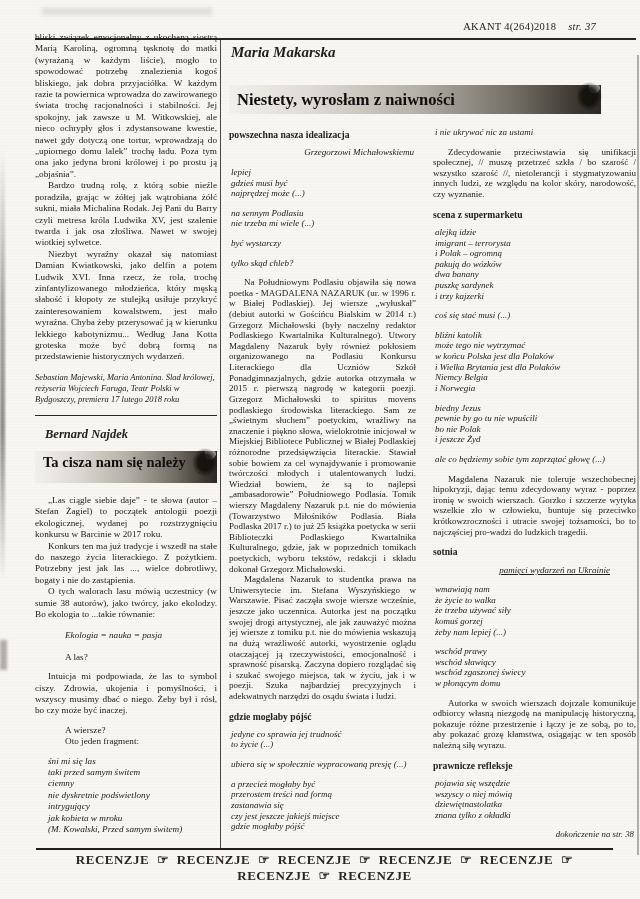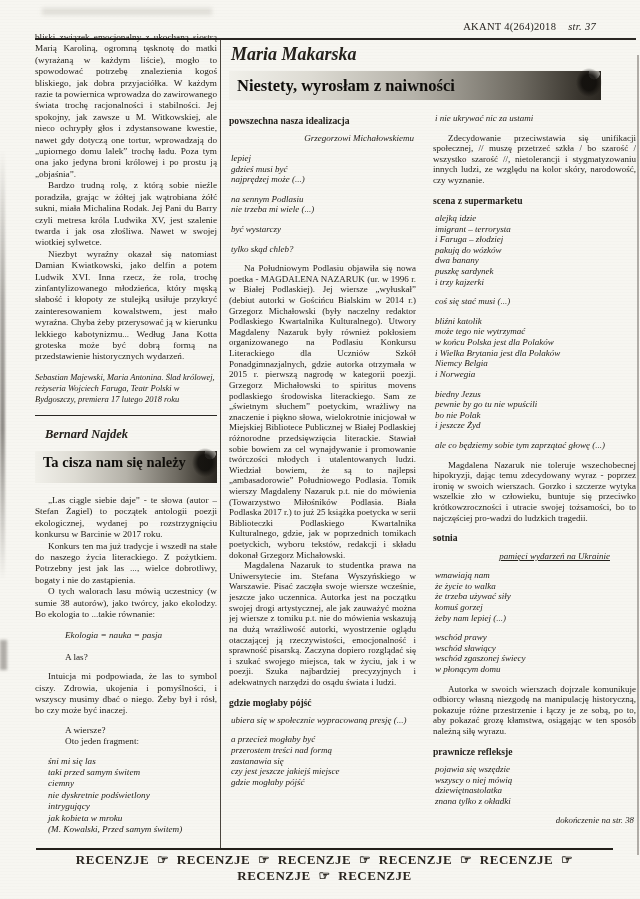--- a/index.html
+++ b/index.html
@@ -26,21 +26,21 @@
   .hrule{height:1.5px;background:#2a2723;margin:10px 0 11px;}
   .author{font-style:italic;font-weight:bold;font-size:12.5px;margin:2px 0 8px;text-indent:10px;white-space:nowrap;}
   .title-bar{position:relative;height:32px;line-height:23px;padding-left:8px;margin-bottom:12px;
      font-weight:bold;font-size:14.5px;white-space:nowrap;color:#100e0b;
      background:linear-gradient(90deg,#f1f0ea 0%,#dddbd3 22%,#b5b2a9 50%,#6e6a61 78%,#3a362f 94%,#2c2822 100%);}
   .title-bar::after{content:"";position:absolute;right:-1px;top:-3px;width:26px;height:29px;
      background:radial-gradient(closest-side,rgba(15,13,10,.85) 55%,rgba(15,13,10,0)),
                 radial-gradient(circle at 70% 20%,rgba(245,244,238,.5) 0 18%,transparent 20%);}
 
   .main{position:absolute;left:229px;top:44px;width:407px;}
-  .main .author{font-size:18px;text-indent:2px;margin:0 0 6px;}
+  .main .author{font-size:15px;text-indent:2px;margin:0 0 24px;}
   .main .title-bar{width:364px;height:29px;line-height:29px;font-size:16.5px;}
   .cols{display:flex;gap:17px;margin-top:13px;height:740px;overflow:hidden;}
   .col{font-size:9px;line-height:1.18;text-align:justify;}
   .c1{width:187px;}
   .c2{width:203px;}
   .col .para{text-indent:15px;}
   .h{font-weight:bold;text-align:left;margin:9px 0 7px;font-size:9.6px;}
   .h.first{margin-top:2px;}
   .dedication{font-style:italic;text-align:right;margin:3px 2px 9px 0;}
   .c2 .dedication{margin-right:26px;text-decoration:underline;}
@@ -131,41 +131,45 @@
         <div class="poem">
             <div class="poem-line">być wystarczy</div>
           </div>
         <div class="poem">
             <div class="poem-line">tylko skąd chleb?</div>
           </div>
         <div class="para">Na Południowym Podlasiu objawiła się nowa poetka - MAGDALENA NAZARUK (ur. w 1996 r. w Białej Podlaskiej). Jej wiersze „wyłuskał” (debiut autorki w Gościńcu Bialskim w 2014 r.) Grzegorz Michałowski (były naczelny redaktor Podlaskiego Kwartalnika Kulturalnego). Utwory Magdaleny Nazaruk były również pokłosiem organizowanego na Podlasiu Konkursu Literackiego dla Uczniów Szkół Ponadgimnazjalnych, gdzie autorka otrzymała w 2015 r. pierwszą nagrodę w kategorii poezji. Grzegorz Michałowski to spiritus movens podlaskiego środowiska literackiego. Sam ze „świetnym słuchem” poetyckim, wrażliwy na znaczenie i piękno słowa, wielokrotnie inicjował w Miejskiej Bibliotece Publicznej w Białej Podlaskiej różnorodne przedsięwzięcia literackie. Stawiał sobie bowiem za cel wynajdywanie i promowanie twórczości młodych i utalentowanych ludzi. Wiedział bowiem, że są to najlepsi „ambasadorowie” Południowego Podlasia. Tomik wierszy Magdaleny Nazaruk p.t. nie do mówienia (Towarzystwo Miłośników Podlasia. Biała Podlaska 2017 r.) to już 25 książka poetycka w serii Biblioteczki Podlaskiego Kwartalnika Kulturalnego, gdzie, jak w poprzednich tomikach poetyckich, wyboru tekstów, redakcji i składu dokonał Grzegorz Michałowski.</div>
         <div class="para">Magdalena Nazaruk to studentka prawa na Uniwersytecie im. Stefana Wyszyńskiego w Warszawie. Pisać zaczęła swoje wiersze wcześnie, jeszcze jako uczennica. Autorka jest na początku swojej drogi artystycznej, ale jak zauważyć można jej wiersze z tomiku p.t. nie do mówienia wskazują na dużą wrażliwość autorki, wyostrzenie oglądu otaczającej ją rzeczywistości, emocjonalność i sprawność pisarską. Zaczyna dopiero rozglądać się i szukać swojego miejsca, tak w życiu, jak i w poezji. Szuka najbardziej precyzyjnych i adekwatnych narzędzi do osądu świata i ludzi.</div>
         <div class="h">gdzie mogłaby pójść</div>
         <div class="poem">
+            <div class="poem-line">jedyne co sprawia jej trudność</div>
+            <div class="poem-line">to życie (...)</div>
+          </div>
+        <div class="poem">
             <div class="poem-line">ubiera się w społecznie wypracowaną presję (...)</div>
           </div>
         <div class="poem">
             <div class="poem-line">a przecież mogłaby być</div>
             <div class="poem-line">przerostem treści nad formą</div>
             <div class="poem-line">zastanawia się</div>
             <div class="poem-line">czy jest jeszcze jakiejś miejsce</div>
             <div class="poem-line">gdzie mogłaby pójść</div>
           </div>
       </div>
 
       <div class="col c2">
         <div class="poem">
             <div class="poem-line">i nie ukrywać nic za ustami</div>
           </div>
         <div class="para">Zdecydowanie przeciwstawia się unifikacji społecznej, // muszę przetrzeć szkła / bo szarość / wszystko szarość //, nietolerancji i stygmatyzowaniu innych ludzi, ze względu na kolor skóry, narodowość, czy wyznanie.</div>
         <div class="h">scena z supermarketu</div>
         <div class="poem">
             <div class="poem-line">alejką idzie</div>
             <div class="poem-line">imigrant – terrorysta</div>
-            <div class="poem-line">i Faruga – złodziej</div>
+            <div class="poem-line">i Polak – ogromną</div>
             <div class="poem-line">pakują do wózków</div>
             <div class="poem-line">dwa banany</div>
             <div class="poem-line">puszkę sardynek</div>
             <div class="poem-line">i trzy kajzerki</div>
           </div>
         <div class="poem">
             <div class="poem-line">coś się stać musi (...)</div>
           </div>
         <div class="poem">
             <div class="poem-line">bliźni katolik</div>

